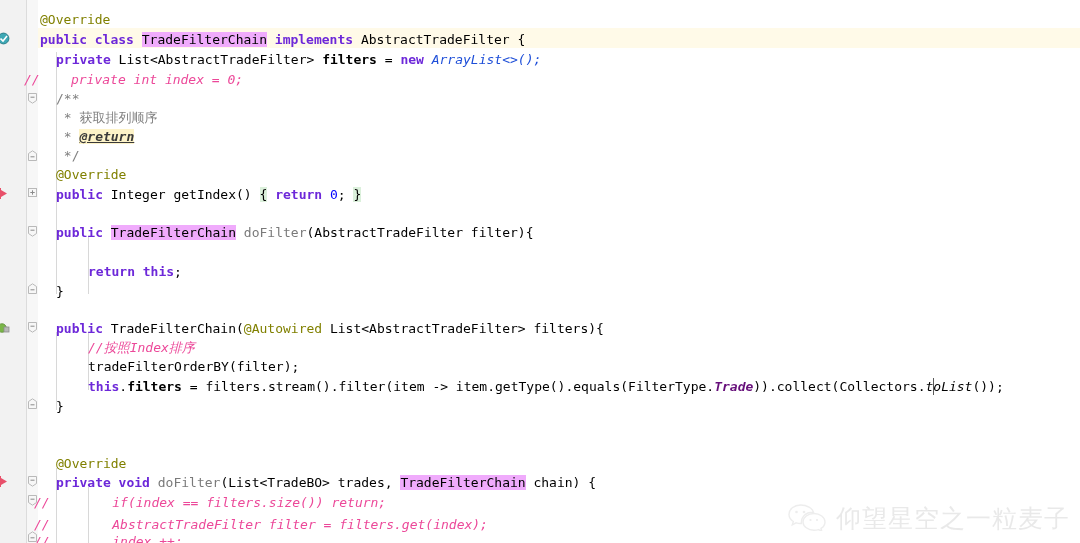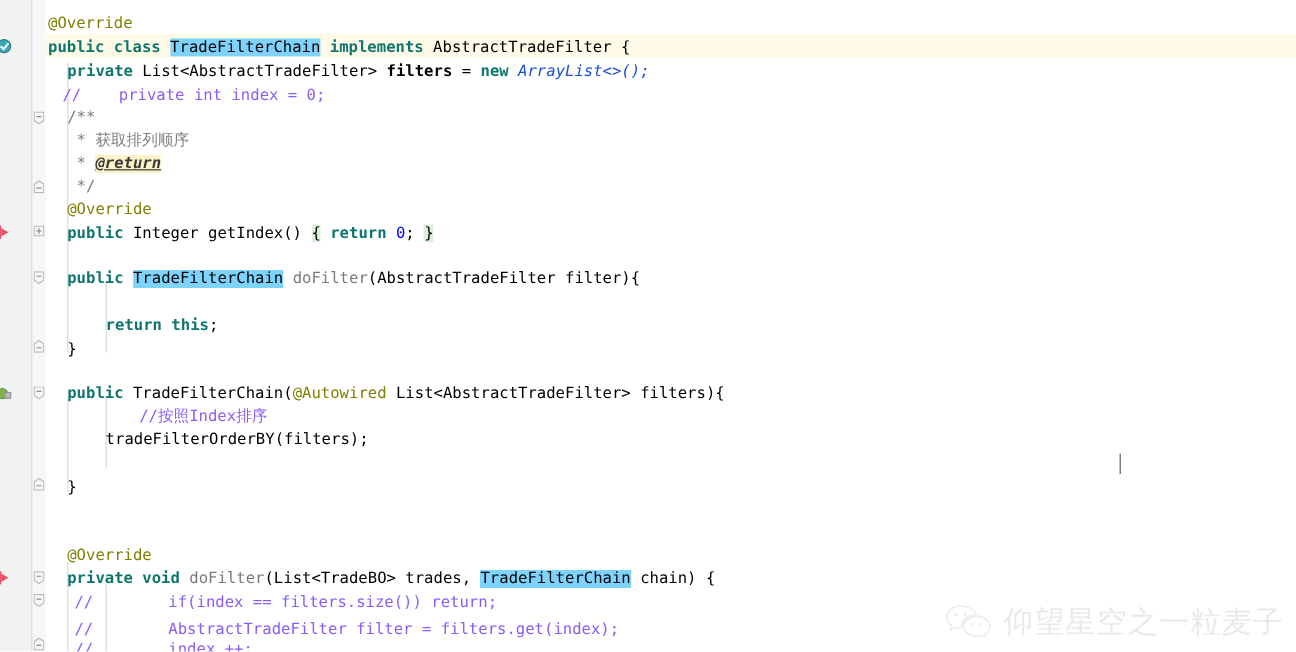--- a/index.html
+++ b/index.html
@@ -38,32 +38,32 @@
   .code{
     position:absolute;left:0;top:0;width:1080px;height:543px;
     font-size:13px;line-height:19.4px;white-space:pre;
     color:#000000;
   }
   .ln{
     position:absolute;left:40px;height:19.4px;white-space:pre;
   }
 
   
-  .kw{color:#0f766e;font-weight:bold;}
+  .kw{color:#6d28d9;font-weight:bold;}
   .anno{color:#808000;}
-  .cmt{color:#8b5cf6;margin-left:28px;}
+  .cmt{color:#ec4899;font-style:italic;}
   .doc{color:#808080;}
   .docTag{color:#3a3a3a;font-weight:bold;font-style:italic;text-decoration:underline;background:#fdf3c8;}
   .field{color:#000000;font-weight:bold;}
   .stat{color:#660e7a;font-weight:bold;font-style:italic;}
   .statm{color:#000000;font-style:italic;}
   .meth{color:#7a7a7a;}
   .grey{color:#1d4ed8;font-style:italic;}
   .num{color:#0000ff;}
-  .ident{background:#7dd3fc;}
+  .ident{background:#f0abfc;}
   .brace{background:#dbf0db;}
 
   
   .guide{position:absolute;width:1px;background:#d8d8d8;}
 
   
   .fold{position:absolute;left:28px;width:9px;height:9px;}
   .fold svg{display:block;}
 
   
@@ -219,22 +219,23 @@
 
 
     <div class="ln" style="top:262px;left:88px"><span class="kw">return this</span>;</div>
 
     <div class="ln" style="top:282px;left:56px">}</div>
 
     <div class="ln" style="top:319px;left:56px"><span class="kw">public</span> TradeFilterChain(<span class="anno">@Autowired</span> List&lt;AbstractTradeFilter&gt; filters){</div>
 
     <div class="ln" style="top:338px;left:88px"><span class="cmt">//按照Index排序</span></div>
 
-    <div class="ln" style="top:357px;left:88px">tradeFilterOrderBY(filters);</div>
-
+    <div class="ln" style="top:357px;left:88px">tradeFilterOrderBY(filter);</div>
+
+    <div class="ln" style="top:377px;left:88px"><span class="kw">this</span>.<span class="field">filters</span> = filters.stream().filter(item -&gt; item.getType().equals(FilterType.<span class="stat">Trade</span>)).collect(Collectors.<span class="statm">toList</span>());</div>
 
     <div class="ln" style="top:397px;left:56px">}</div>
 
     <div class="ln" style="top:454px;left:56px"><span class="anno">@Override</span></div>
 
     <div class="ln" style="top:473px;left:56px"><span class="kw">private void</span> <span class="meth">doFilter</span>(List&lt;TradeBO&gt; trades, <span class="ident">TradeFilterChain</span> chain) {</div>
 
     <div class="ln" style="top:493px;left:34px"><span class="cmt">//        if(index == filters.size()) return;</span></div>
 
     <div class="ln" style="top:515px;left:34px"><span class="cmt">//        AbstractTradeFilter filter = filters.get(index);</span></div>

